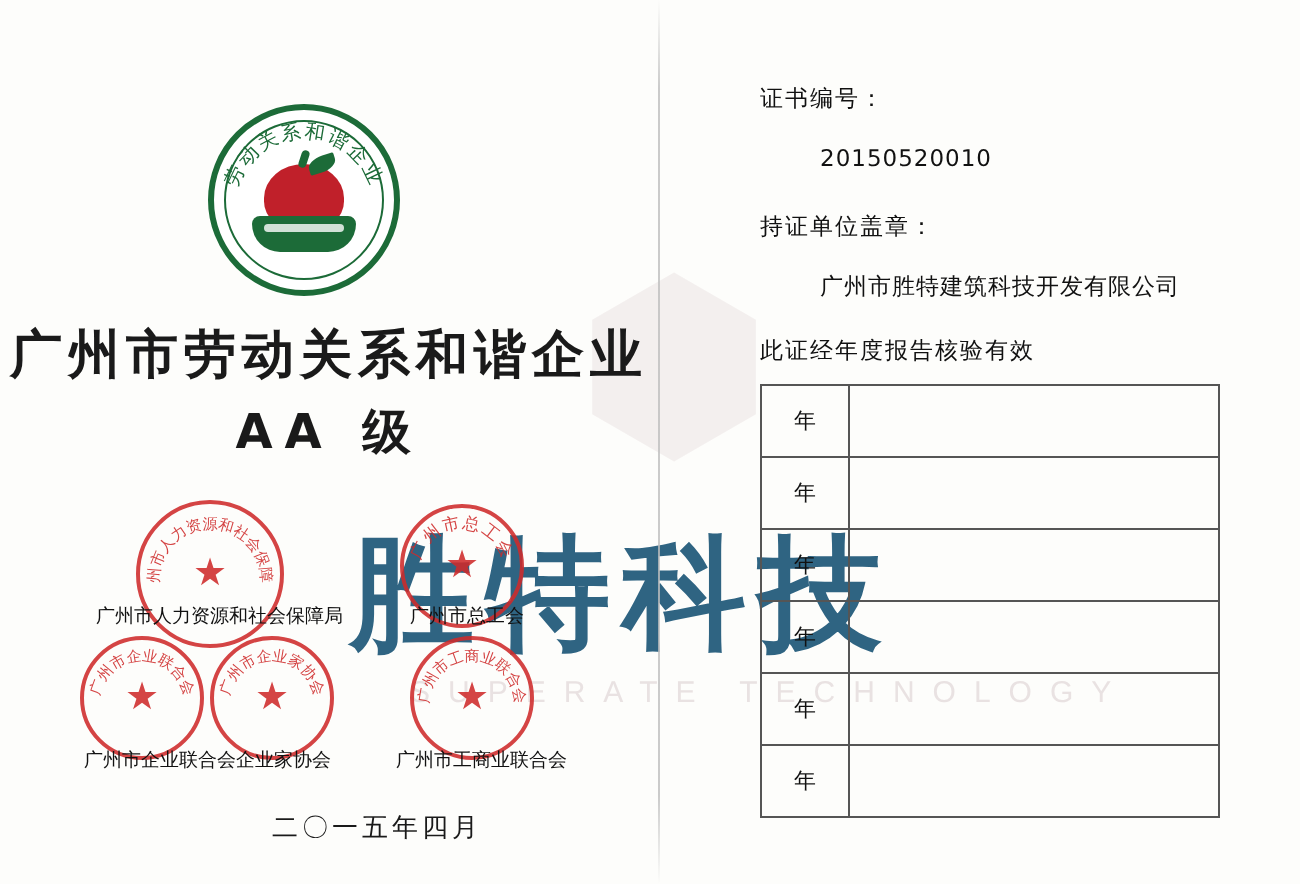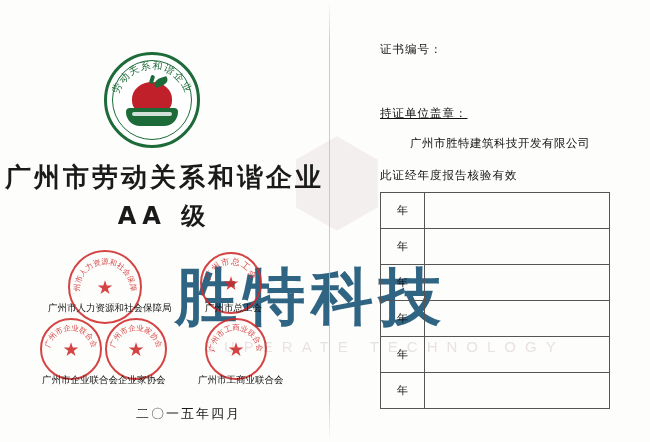--- a/index.html
+++ b/index.html
@@ -358,22 +358,23 @@
     </div>
 
     <div class="seal-label" style="left:42px; top:374px;">广州市企业联合会企业家协会</div>
     <div class="seal-label" style="left:198px; top:374px;">广州市工商业联合会</div>
 
     <div class="cert-date">二〇一五年四月</div>
   </div>
 
   <div class="right">
     <div class="field-label" style="left:50px; top:42px;">证书编号：</div>
-
-    <div class="field-label" style="left:50px; top:106px;text-decoration:underline;">持证单位盖章：</div>
+    <div class="field-value" style="left:80px; top:72px;">20150520010</div>
+
+    <div class="field-label" style="left:50px; top:106px;">持证单位盖章：</div>
     <div class="field-value" style="left:80px; top:136px;">广州市胜特建筑科技开发有限公司</div>
 
     <div class="field-label" style="left:50px; top:168px;">此证经年度报告核验有效</div>
 
     <table class="year-table">
       <tbody id="year-rows">
         <tr>
           <td class="col-year">年</td>
           <td class="col-blank"></td>
         </tr>

